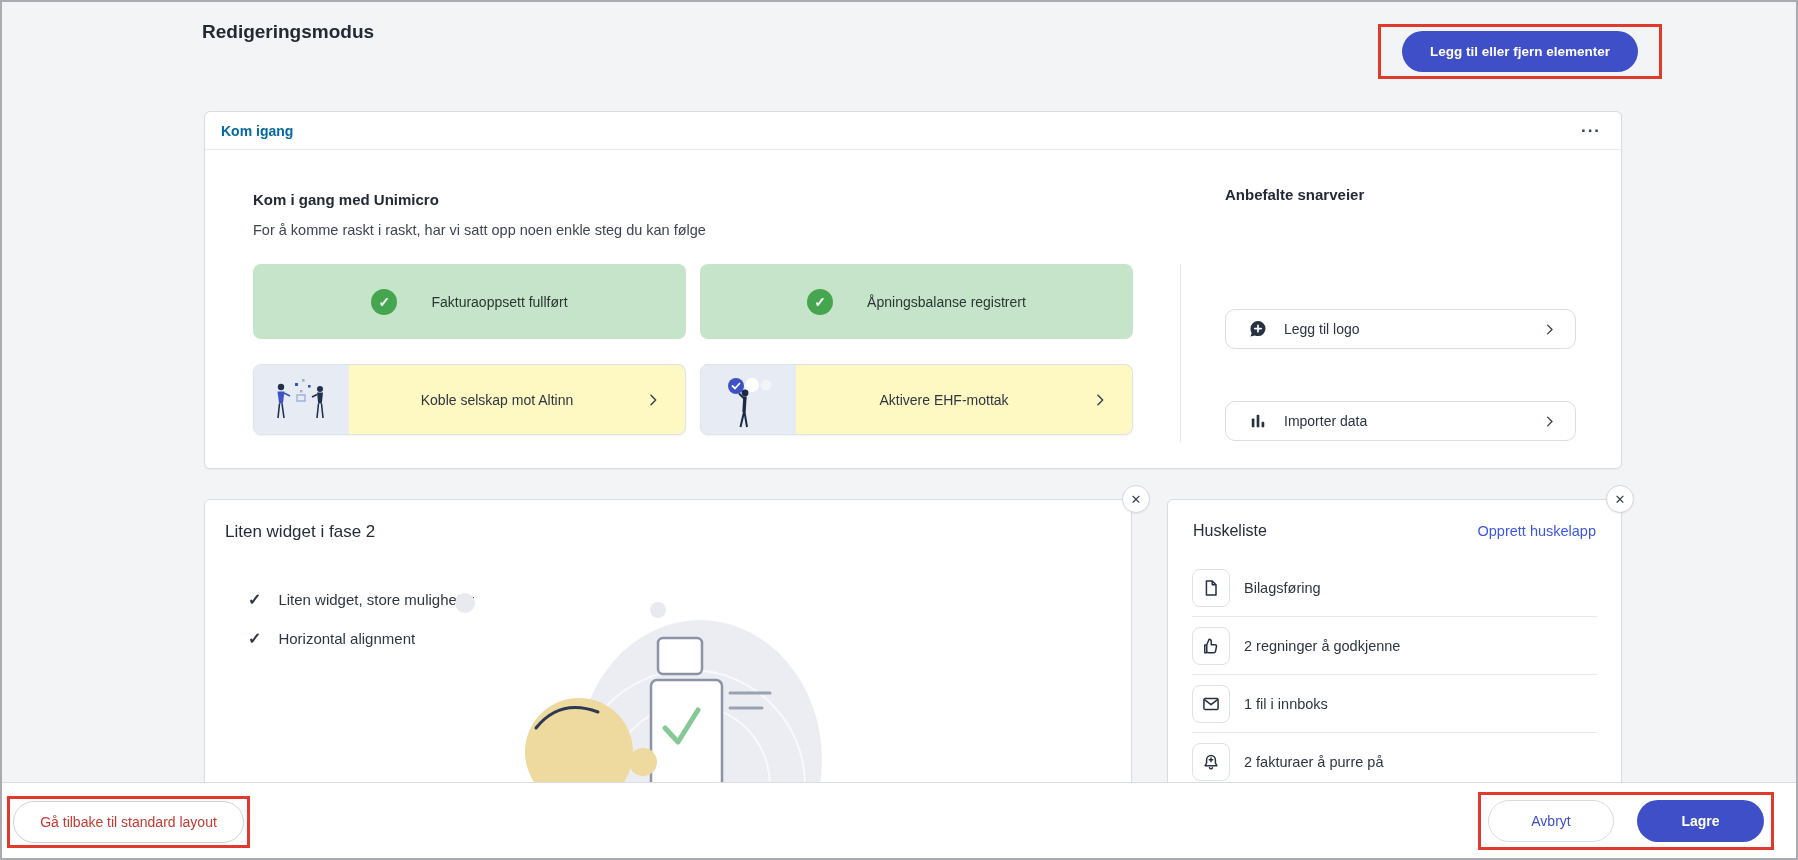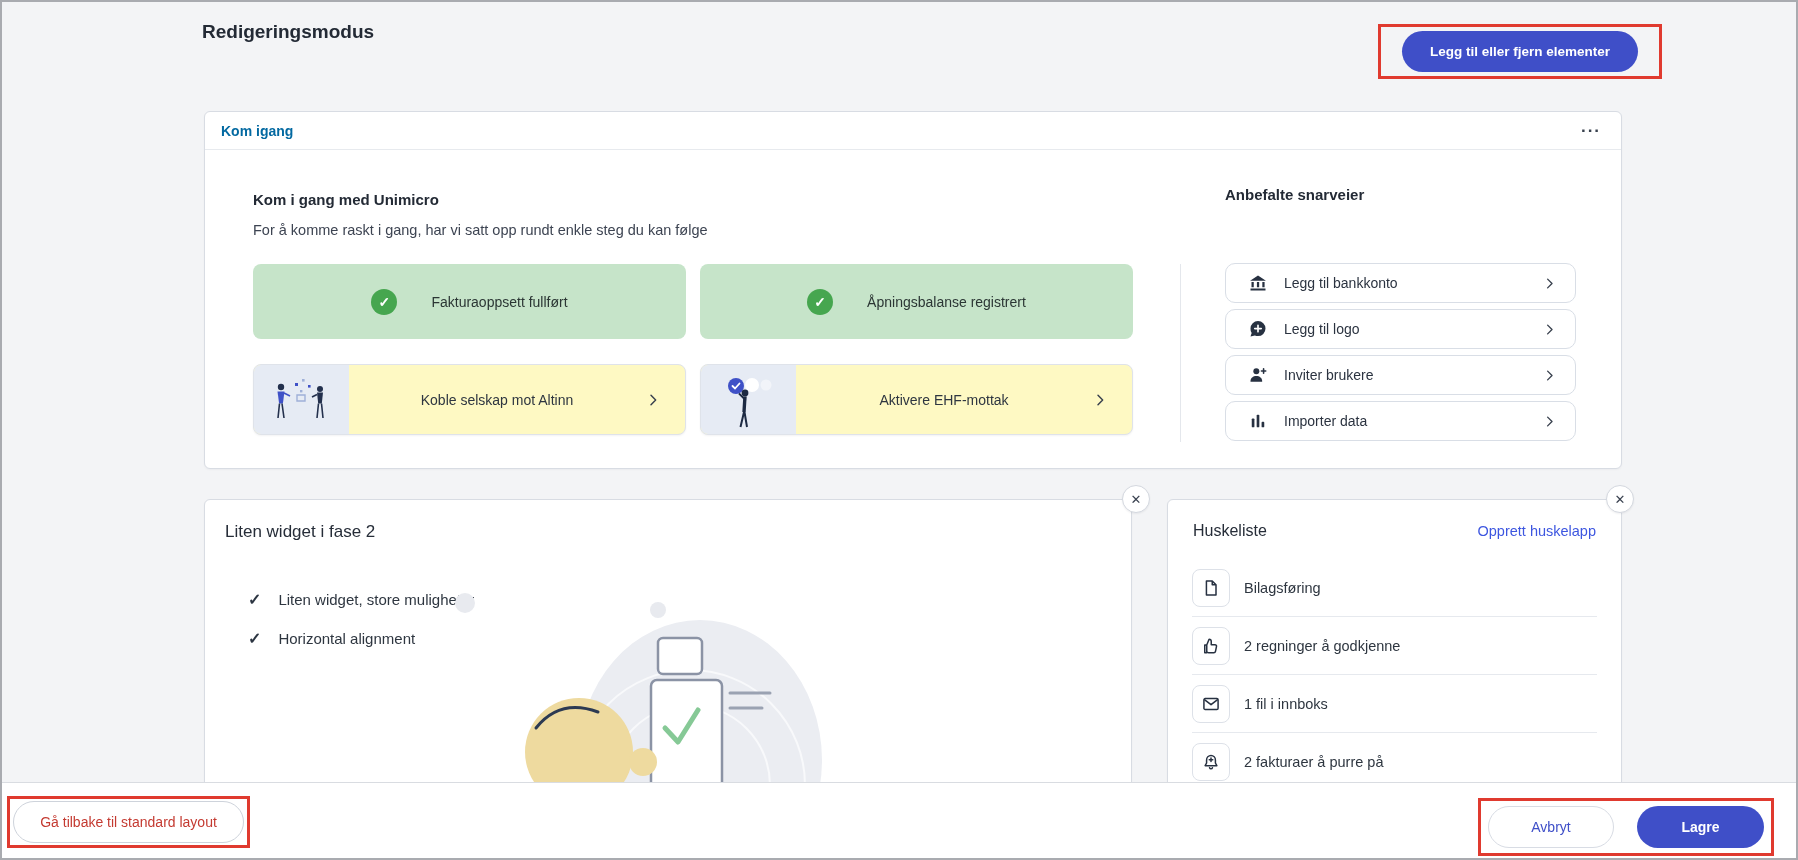--- a/index.html
+++ b/index.html
@@ -74,21 +74,21 @@
   .close-btn { position:absolute; width:28px; height:28px; border-radius:50%; background:#fff; border:1px solid #d4d8df;
     display:flex; align-items:center; justify-content:center; font-size:13px; color:#3a4250; cursor:pointer; z-index:4;
     box-shadow:0 1px 2px rgba(16,24,40,.06); }
   .close-1 { left:1120px; top:483px; }
   .close-2 { left:1604px; top:483px; }
 
   
   .footer { position:absolute; left:0; right:0; top:780px; height:76px; background:#fff; border-top:1px solid #d9dce1; z-index:5; }
   .reset-highlight { position:absolute; left:5px; top:13px; width:243px; height:52px; }
   .btn-reset { width:231px; height:42px; background:#fff; border:1px solid #ced3db; color:#c43a31; font-size:14px; font-weight:500; }
-  .actions-highlight { position:absolute; left:1476px; top:9px; width:296px; height:58px; gap:23px;margin-top:6px; }
+  .actions-highlight { position:absolute; left:1476px; top:9px; width:296px; height:58px; gap:23px; }
   .btn-cancel { width:126px; height:42px; background:#fff; border:1px solid #d8dce4; color:#3f4fc8; font-size:14px; font-weight:500; }
   .btn-save { width:127px; height:42px; font-size:14px; font-weight:700; }
 </style>
 </head>
 <body>
 
 <div class="frame">
 
   <div class="page-title">Redigeringsmodus</div>
 
@@ -96,21 +96,21 @@
     <button class="btn btn-primary btn-add">Legg til eller fjern elementer</button>
   </div>
 
   <div class="card card-komigang">
     <div class="card-head">
       <span class="card-head-title">Kom igang</span>
       <span class="ellipsis">···</span>
     </div>
 
     <div class="ki-heading">Kom i gang med Unimicro</div>
-    <div class="ki-desc">For å komme raskt i gang, har vi satt opp rundt enkle steg du kan følge</div>
+    <div class="ki-desc">For å komme raskt i raskt, har vi satt opp noen enkle steg du kan følge</div>
 
     <div class="step-done" style="left:48px; top:152px;">
       <span class="check-circle">✓</span>
       <span class="label">Fakturaoppsett fullført</span>
     </div>
     <div class="step-done" style="left:495px; top:152px;">
       <span class="check-circle">✓</span>
       <span class="label">Åpningsbalanse registrert</span>
     </div>
 
@@ -157,64 +157,36 @@
         <svg class="ic" width="16" height="16" viewBox="0 0 24 24" fill="none" stroke="#39414e" stroke-width="2.2" stroke-linecap="round" stroke-linejoin="round">
             <path d="m9 5 7 7-7 7"></path>
           </svg>
       </span>
     </div>
 
     <div class="v-divider"></div>
 
     <div class="sc-title">Anbefalte snarveier</div>
 
-    <div class="sc-btn" style="top:151px;">
-      <span class="icon-dark">
-        <svg class="ic" width="20" height="20" viewBox="0 0 24 24" fill="#273141">
-            <path d="M12 3 2.5 9.2h19L12 3zM4.2 10.8h2.7V17H4.2v-6.2zm6.5 0h2.7V17h-2.7v-6.2zm6.5 0h2.7V17h-2.7v-6.2zM3 18.6h18v2.4H3v-2.4z"></path>
-          </svg>
-      </span>
-      <span class="sc-label">Legg til bankkonto</span>
-      <span>
-        <svg class="ic" width="15" height="15" viewBox="0 0 24 24" fill="none" stroke="#39414e" stroke-width="2.2" stroke-linecap="round" stroke-linejoin="round">
-            <path d="m9 5 7 7-7 7"></path>
-          </svg>
-      </span>
-    </div>
 
     <div class="sc-btn" style="top:197px;">
       <span class="icon-dark">
         <svg class="ic" width="20" height="20" viewBox="0 0 24 24">
             <path d="M12 2.5a9 9 0 0 1 9 9 9 9 0 0 1-9 9c-1.3 0-2.6-.3-3.7-.8L3 21l1.4-4.1a9 9 0 0 1-1.4-5.4 9 9 0 0 1 9-9z" fill="#273141"></path>
             <path d="M12 7.6v7.8M8.1 11.5h7.8" stroke="#fff" stroke-width="2" stroke-linecap="round"></path>
           </svg>
       </span>
       <span class="sc-label">Legg til logo</span>
       <span>
         <svg class="ic" width="15" height="15" viewBox="0 0 24 24" fill="none" stroke="#39414e" stroke-width="2.2" stroke-linecap="round" stroke-linejoin="round">
             <path d="m9 5 7 7-7 7"></path>
           </svg>
       </span>
     </div>
 
-    <div class="sc-btn" style="top:243px;">
-      <span class="icon-dark">
-        <svg class="ic" width="20" height="20" viewBox="0 0 24 24">
-            <circle cx="10" cy="7.6" r="3.6" fill="#273141"></circle>
-            <path d="M3 19.4c0-3.7 3.1-6.1 7-6.1s7 2.4 7 6.1v.8H3v-.8z" fill="#273141"></path>
-            <path d="M18.7 4.6v5.2M16.1 7.2h5.2" stroke="#273141" stroke-width="1.9" stroke-linecap="round"></path>
-          </svg>
-      </span>
-      <span class="sc-label">Inviter brukere</span>
-      <span>
-        <svg class="ic" width="15" height="15" viewBox="0 0 24 24" fill="none" stroke="#39414e" stroke-width="2.2" stroke-linecap="round" stroke-linejoin="round">
-            <path d="m9 5 7 7-7 7"></path>
-          </svg>
-      </span>
-    </div>
 
     <div class="sc-btn" style="top:289px;">
       <span class="icon-dark">
         <svg class="ic" width="20" height="20" viewBox="0 0 24 24" fill="#273141">
             <rect x="4.5" y="9" width="3.2" height="10.5" rx="1"></rect>
             <rect x="10.4" y="4.5" width="3.2" height="15" rx="1"></rect>
             <rect x="16.3" y="13" width="3.2" height="6.5" rx="1"></rect>
           </svg>
       </span>
       <span class="sc-label">Importer data</span>

